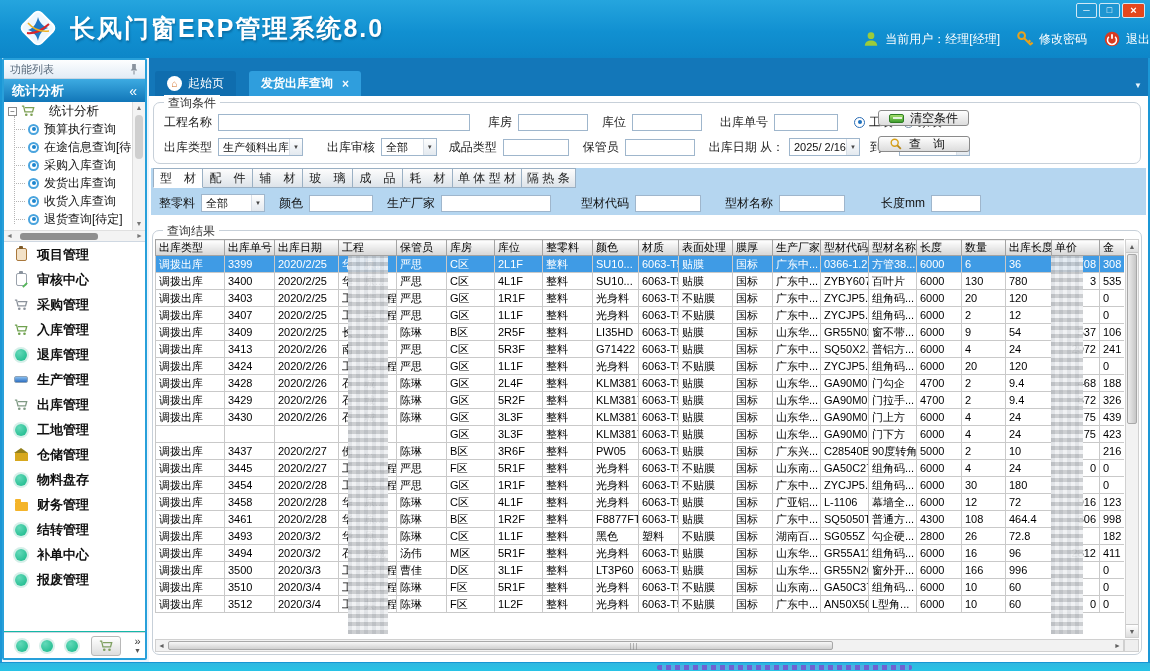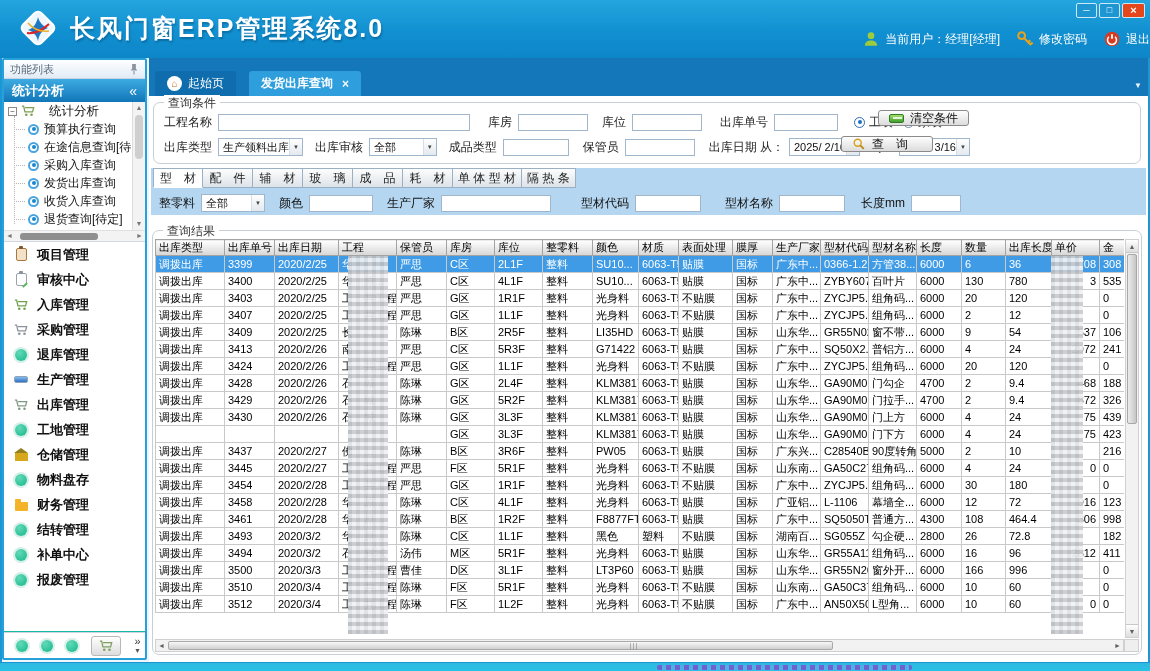--- a/index.html
+++ b/index.html
@@ -81,21 +81,21 @@
   .qrow1{top:9px}.qrow2{top:34px}
   .lbl{flex:0 0 auto}
   .inp{height:17px;border:1px solid #9fb6cc;background:#fff}
   .cmb{height:18px;border:1px solid #9fb6cc;background:#fff;display:flex;align-items:center;font-size:11px;padding-left:4px;position:relative;color:#111}
   .cmb .arr{margin-left:auto;width:13px;height:100%;display:flex;align-items:center;justify-content:center;font-size:6px;color:#444;border-left:1px solid #d7dee6;background:linear-gradient(#fefefe,#e3e9ef)}
   .radio{width:11px;height:11px;border:1px solid #7a93ad;border-radius:50%;background:#fff;display:inline-block;position:relative;margin-right:4px;vertical-align:-2px}
   .radio.on{border-color:#2a6db5}
   .radio.on::after{content:"";position:absolute;left:2.5px;top:2.5px;width:4px;height:4px;border-radius:50%;background:#1d6fbd}
   .btn{position:absolute;display:flex;align-items:center;gap:6px;height:16px;padding:0 10px;border:1px solid #8a8a8a;border-radius:3px;background:linear-gradient(#fefefe,#dcdcdc);font-size:12px;color:#111;white-space:nowrap}
   .btn-clear{left:724px;top:7px}
-  .btn-search{left:687px;top:33px;width:92px}
+  .btn-search{left:724px;top:33px;width:92px}
 
   .band{position:absolute;left:2px;right:2px;top:110px;height:47px;background:#b5d6f0}
   .mtabs{position:absolute;left:2px;top:0;height:20px;display:flex}
   .mtab{height:20px;line-height:19px;padding:0 5px;min-width:50px;text-align:center;font-size:12px;background:linear-gradient(#fdfdfd,#dde3e9);border:1px solid #9ab0c4;border-left-width:0;color:#222;white-space:nowrap}
   .mtab:first-child{border-left-width:1px}
   .mtab.active{background:#fff;border-bottom-color:#fff}
   .pfilter{position:absolute;left:8px;right:6px;top:25px;height:20px;display:flex;align-items:center;font-size:12px;color:#111;white-space:nowrap}
 
   .fs2{left:3px;right:6px;top:172px;bottom:7px}
   .gridwrap{position:absolute;left:2px;top:8px;right:2px;bottom:2px}
@@ -235,38 +235,38 @@
           </span>
           <span class="menu-label">项目管理</span>
         </div>
         <div class="menu-item">
           <span class="mi">
             <span class="ic-clipg"></span>
           </span>
           <span class="menu-label">审核中心</span>
         </div>
         <div class="menu-item">
+          <span class="mi" style="color: rgb(139, 146, 155);">
+            <svg viewBox="0 0 16 16" width="14" height="14">
+              <path d="M1 2.5h2l1.5 6.5h8.7l1.3-4.8H4.6" fill="none" stroke="currentColor" stroke-width="1.5"></path>
+              <circle cx="6" cy="12.3" r="1.5" fill="currentColor"></circle>
+              <circle cx="12" cy="12.3" r="1.5" fill="currentColor"></circle>
+            </svg>
+          </span>
+          <span class="menu-label">采购管理</span>
+        </div>
+        <div class="menu-item">
           <span class="mi" style="color: rgb(111, 161, 78);">
             <svg viewBox="0 0 16 16" width="14" height="14">
               <path d="M1 2.5h2l1.5 6.5h8.7l1.3-4.8H4.6" fill="none" stroke="currentColor" stroke-width="1.5"></path>
               <circle cx="6" cy="12.3" r="1.5" fill="currentColor"></circle>
               <circle cx="12" cy="12.3" r="1.5" fill="currentColor"></circle>
             </svg>
           </span>
           <span class="menu-label">入库管理</span>
-        </div>
-        <div class="menu-item">
-          <span class="mi" style="color: rgb(139, 146, 155);">
-            <svg viewBox="0 0 16 16" width="14" height="14">
-              <path d="M1 2.5h2l1.5 6.5h8.7l1.3-4.8H4.6" fill="none" stroke="currentColor" stroke-width="1.5"></path>
-              <circle cx="6" cy="12.3" r="1.5" fill="currentColor"></circle>
-              <circle cx="12" cy="12.3" r="1.5" fill="currentColor"></circle>
-            </svg>
-          </span>
-          <span class="menu-label">采购管理</span>
         </div>
         <div class="menu-item">
           <span class="mi">
             <span class="ic-dot"></span>
           </span>
           <span class="menu-label">退库管理</span>
         </div>
         <div class="menu-item">
           <span class="mi">
             <span class="ic-prod"></span>
@@ -369,21 +369,21 @@
         <input class="inp" style="width: 64px; margin-left: 6px;">
         <span style="margin-left:16px"><span class="radio on"></span><span>工装</span></span>
         <span style="margin-left:10px"><span class="radio"></span><span>家装</span></span>
       </div>
       <div class="qrow qrow2">
         <span class="lbl">出库类型</span>
         <span class="cmb" style="width:96px;margin-left:6px">
             <span>生产领料出库</span>
             <span class="arr">▼</span>
           </span>
-        <span class="lbl" style="margin-left:12px">出库审核</span>
+        <span class="lbl" style="margin-left:24px">出库审核</span>
         <span class="cmb" style="width:80px;margin-left:6px">
             <span>全部</span>
             <span class="arr">▼</span>
           </span>
         <span class="lbl" style="margin-left:12px">成品类型</span>
         <input class="inp" style="width: 66px; margin-left: 6px;">
         <span class="lbl" style="margin-left:14px">保管员</span>
         <input class="inp" style="width: 70px; margin-left: 6px;">
         <span class="lbl" style="margin-left:14px">出库日期 从：</span>
         <span class="cmb" style="width:78px;margin-left:5px">
@@ -427,21 +427,21 @@
             <span class="arr">▼</span>
           </span>
         <span class="lbl" style="margin-left:14px">颜色</span>
         <input class="inp" style="width: 64px; margin-left: 6px;">
         <span class="lbl" style="margin-left:14px">生产厂家</span>
         <input class="inp" style="width: 110px; margin-left: 6px;">
         <span class="lbl" style="margin-left:30px">型材代码</span>
         <input class="inp" style="width: 66px; margin-left: 6px;">
         <span class="lbl" style="margin-left:24px">型材名称</span>
         <input class="inp" style="width: 66px; margin-left: 6px;">
-        <span class="lbl" style="margin-left:16px">长度mm</span>
+        <span class="lbl" style="margin-left:36px">长度mm</span>
         <input class="inp" style="width: 50px; margin-left: 6px;">
       </div>
     </div>
 
     <div class="fs fs2">
       <span class="fs-label">查询结果</span>
       <div class="gridwrap">
         <div class="tblzone" id="tblzone">
           <table id="grid-table">
               <colgroup>

